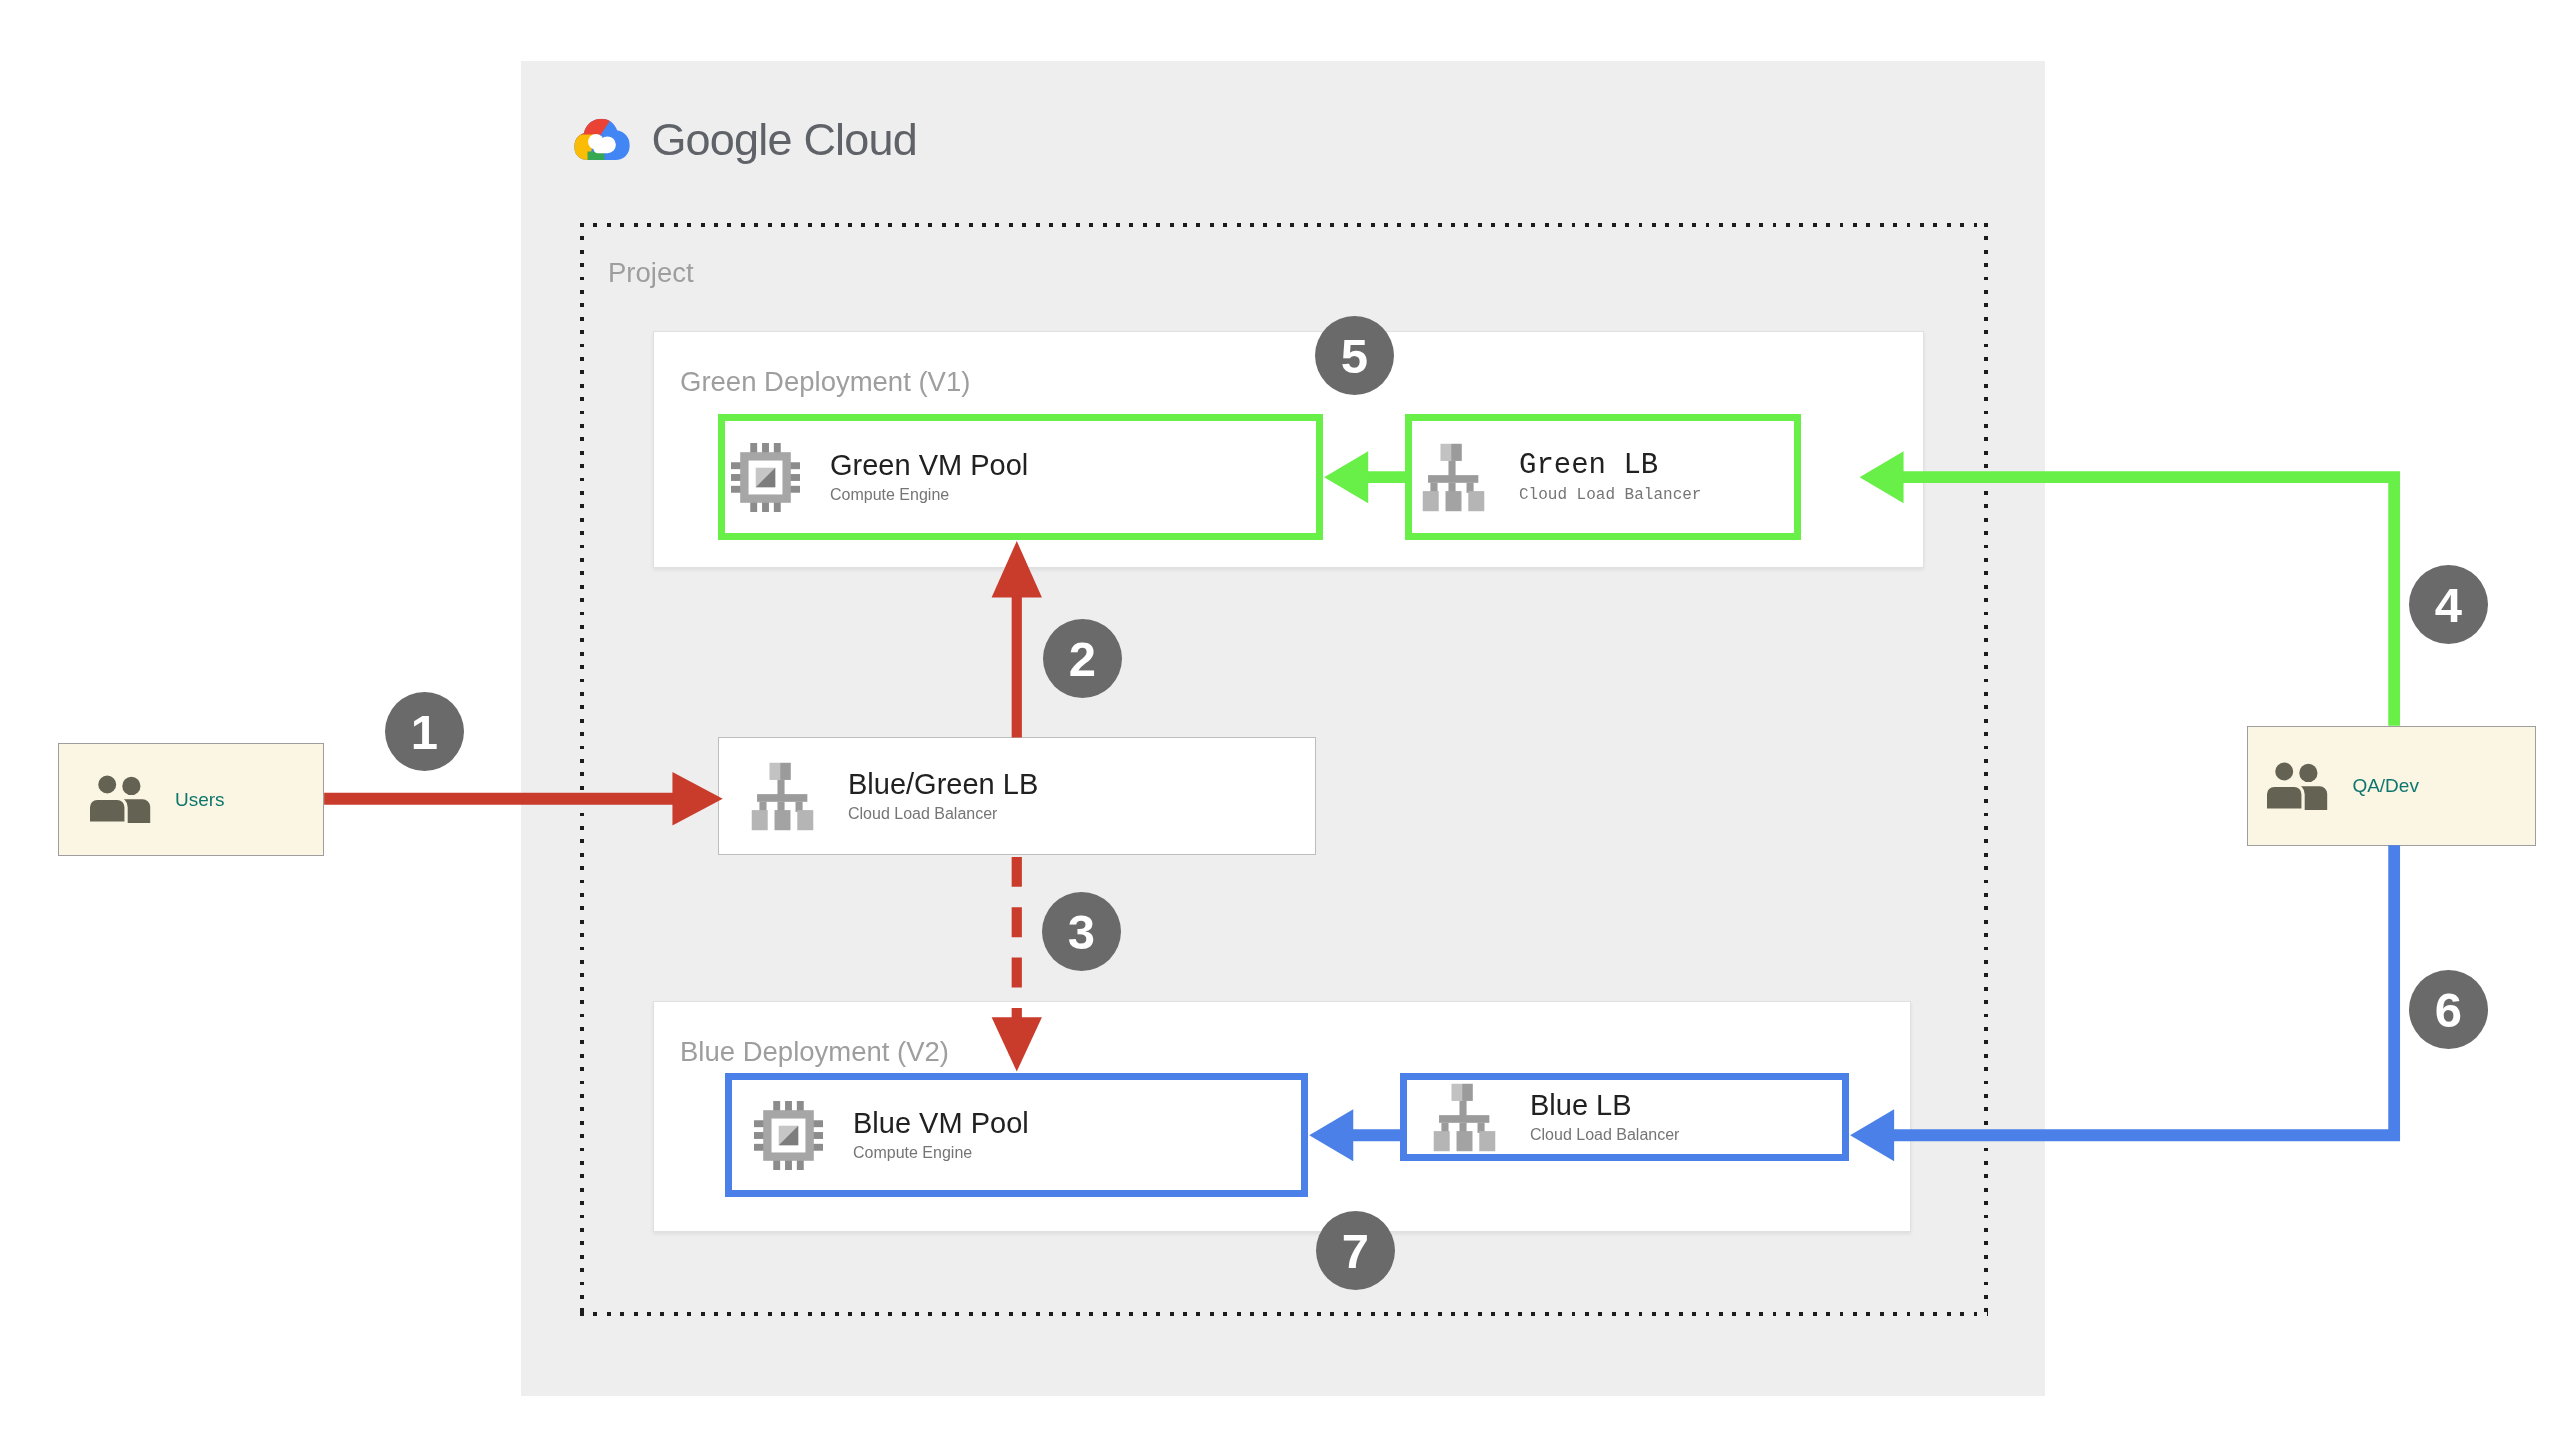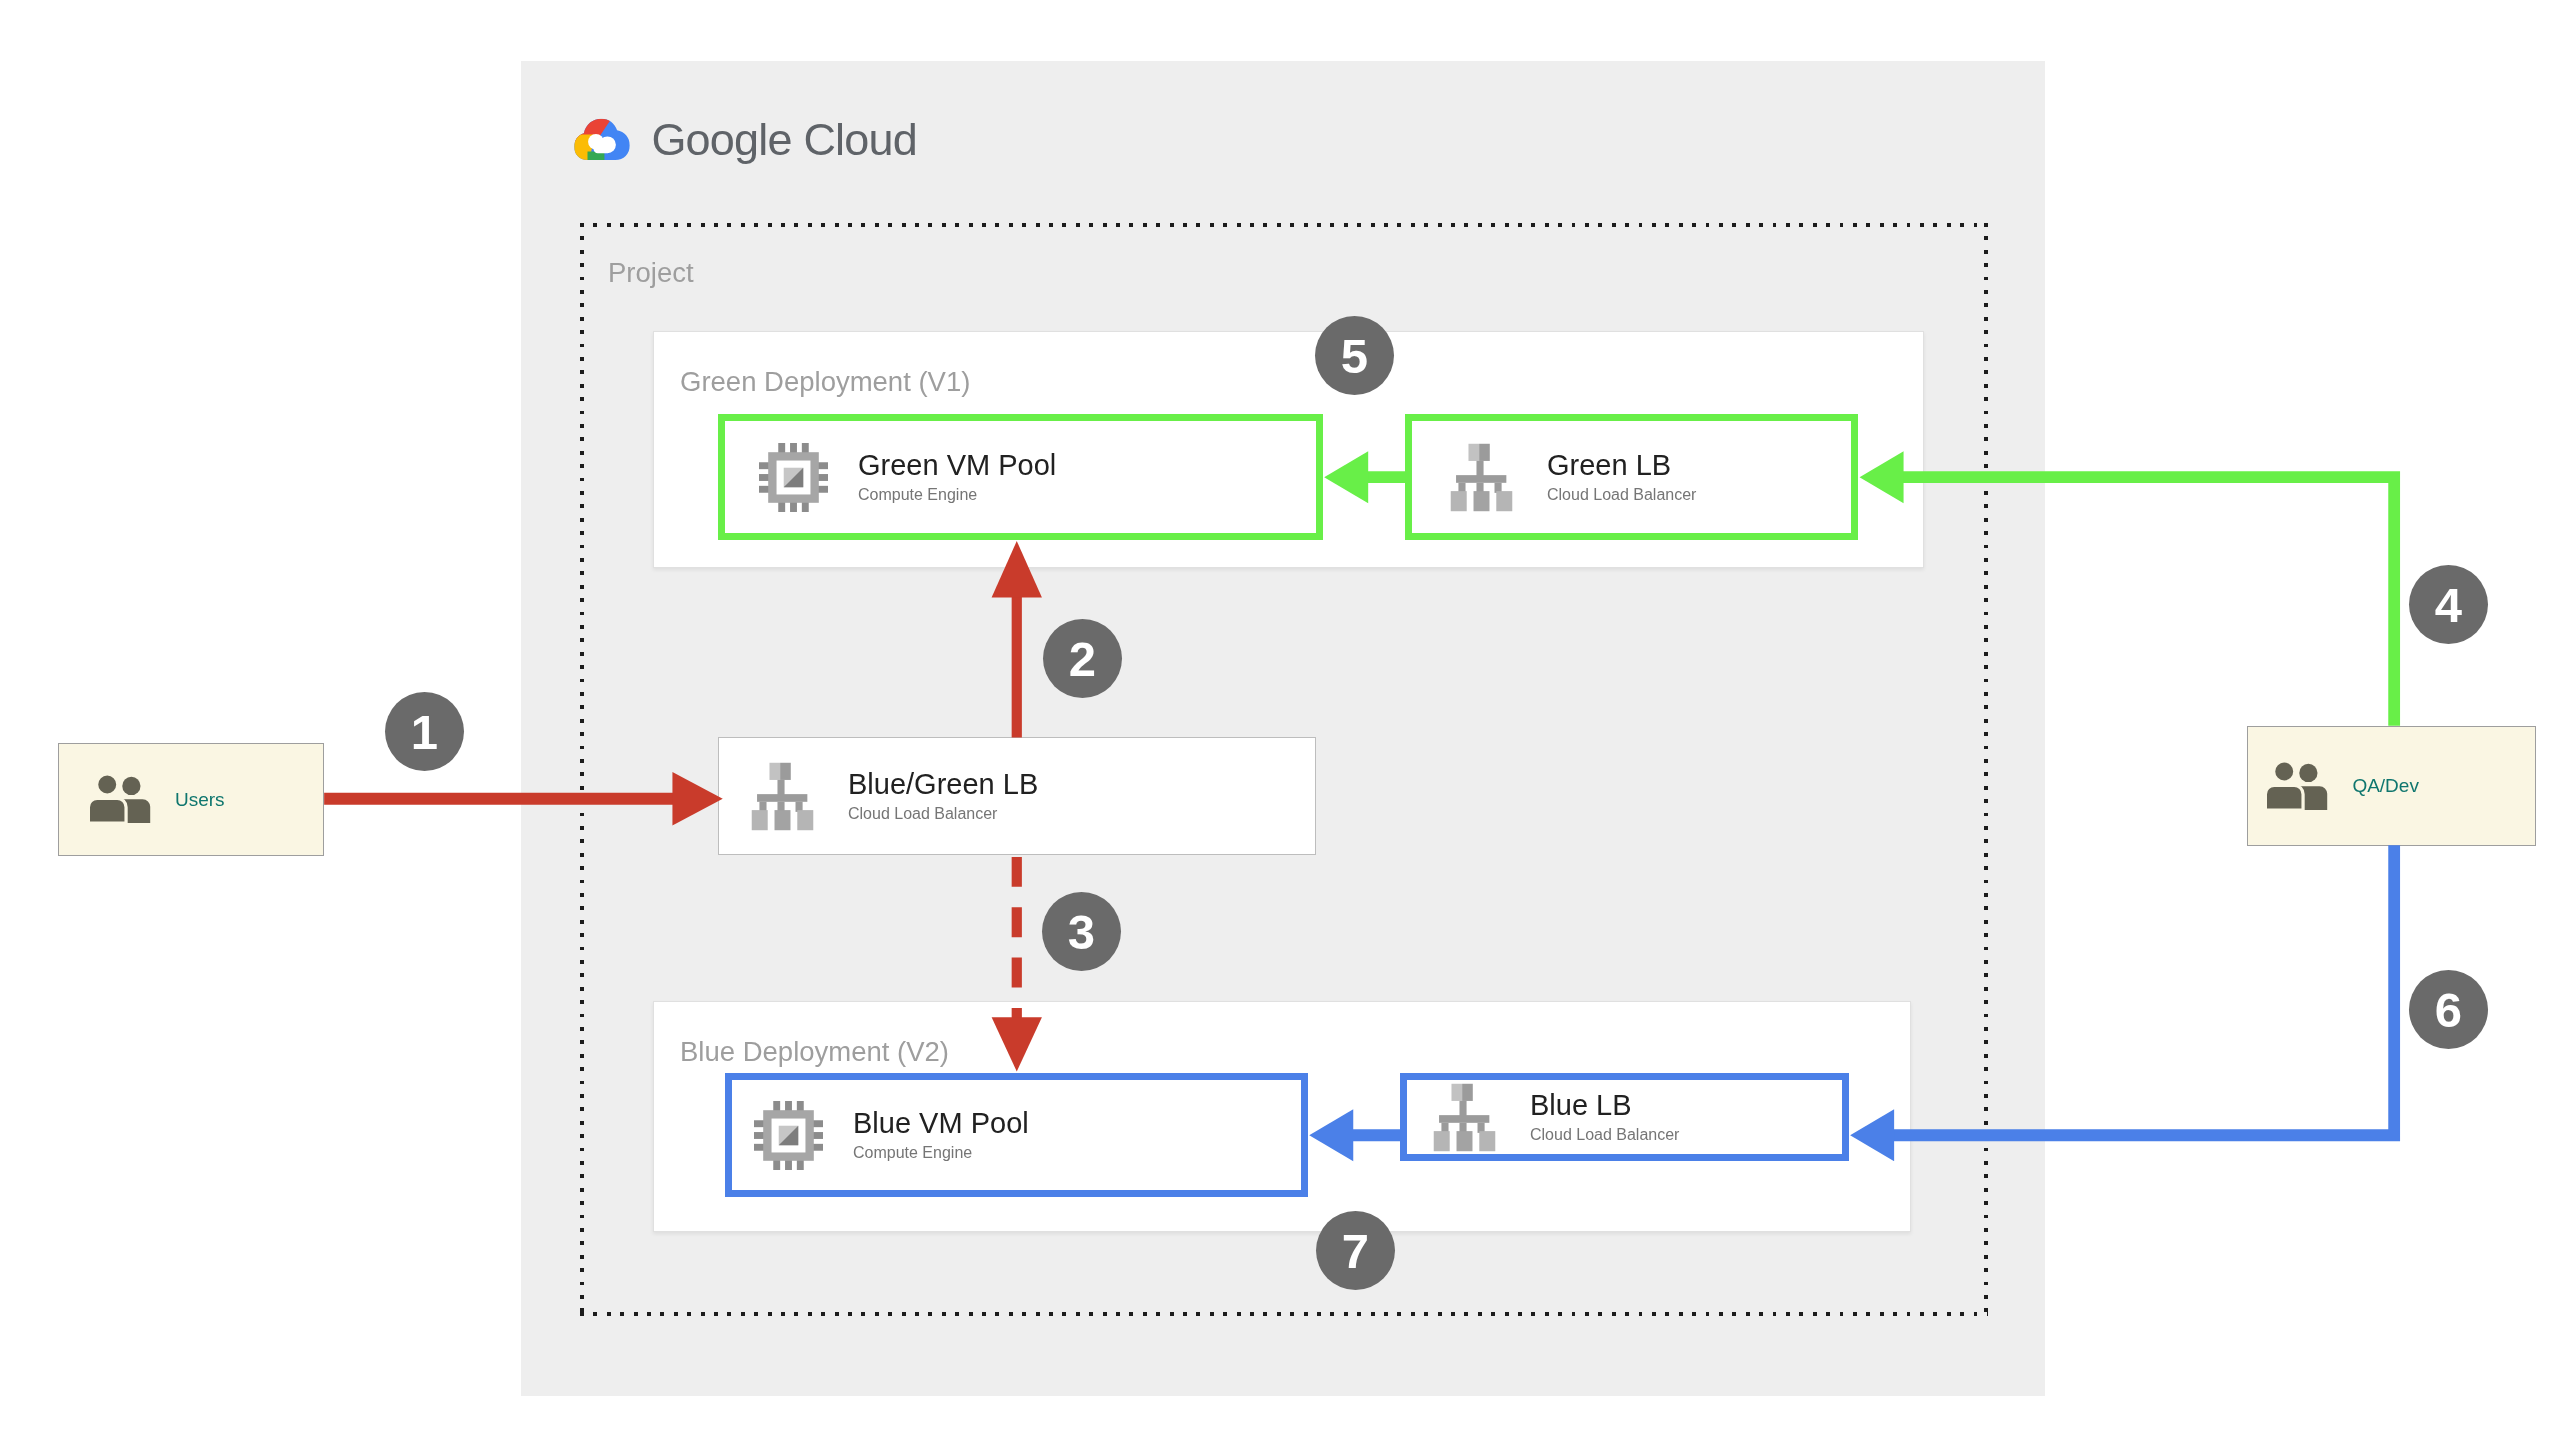--- a/index.html
+++ b/index.html
@@ -25,21 +25,21 @@
   
   .group-box{background:#ffffff;border:1.6px solid #e0e0e0;box-shadow:0 2.4px 3.9px rgba(0,0,0,0.07);box-sizing:border-box;}
   .group-label{font-size:27.5px;color:#9e9e9e;white-space:nowrap;}
 
   
   .node{box-sizing:border-box;background:#ffffff;display:flex;align-items:center;}
   .node .icon{flex:0 0 auto;}
   .node .txt{display:flex;flex-direction:column;justify-content:center;gap:7.9px;}
   .node .title{font-size:29px;color:#212121;line-height:1;white-space:nowrap;}
   .node .subtitle{font-size:16px;color:#757575;line-height:1;white-space:nowrap;}
-  .green-node{border:7.9px solid #68ef48;padding-left:34px;gap:30px;}
+  .green-node{border:7.9px solid #68ef48;padding-left:6px;gap:30px;}
   .blue-node{border:7.9px solid #4b80e8;padding-left:22px;gap:30px;}
   .plain-node{border:1.6px solid #bdbdbd;padding-left:28px;gap:30px;}
 
   
   .actor{box-sizing:border-box;background:#faf6e3;border:1.6px solid #9e9e9e;display:flex;align-items:center;}
   .actor .label{font-size:19px;color:#0f766e;white-space:nowrap;}
 
   
   #wires{left:0;top:0;width:2576px;height:1434px;pointer-events:none;z-index:5;}
 
@@ -105,21 +105,21 @@
       <rect x="6.1" y="6.1" width="11.8" height="11.8" fill="#ffffff"></rect>
       <rect x="8.6" y="8.6" width="6.8" height="6.8" fill="#c6c6c6"></rect>
       <polygon points="8.6,15.4 15.4,8.6 15.4,15.4" fill="#7d7d7d"></polygon>
     </svg>
     <div class="txt">
       <div class="title">Green VM Pool</div>
       <div class="subtitle">Compute Engine</div>
     </div>
   </div>
 
-  <div class="abs node green-node" style="left:1405px;top:414px;width:453px;height:126px;">
+  <div class="abs node green-node" style="left:1405px;top:414px;width:396px;height:126px;font-family:Liberation Mono, monospace;">
     <svg class="icon" width="71" height="71" viewBox="0 0 24 24">
       <rect x="7.6" y="0.6" width="3.6" height="5.8" fill="#c2c2c2"></rect>
       <rect x="11.2" y="0.6" width="3.6" height="5.8" fill="#9b9b9b"></rect>
       <rect x="10.3" y="6.4" width="2.4" height="5.2" fill="#9b9b9b"></rect>
       <rect x="3.4" y="11.2" width="17" height="2.6" fill="#9b9b9b"></rect>
       <rect x="4.2" y="13.8" width="2.4" height="3.4" fill="#9b9b9b"></rect>
       <rect x="10.3" y="13.8" width="2.4" height="3.4" fill="#9b9b9b"></rect>
       <rect x="16.4" y="13.8" width="2.4" height="3.4" fill="#9b9b9b"></rect>
       <rect x="1.6" y="16.6" width="5.4" height="6.8" fill="#b5b5b5"></rect>
       <rect x="9.3" y="16.6" width="5.4" height="6.8" fill="#a3a3a3"></rect>

